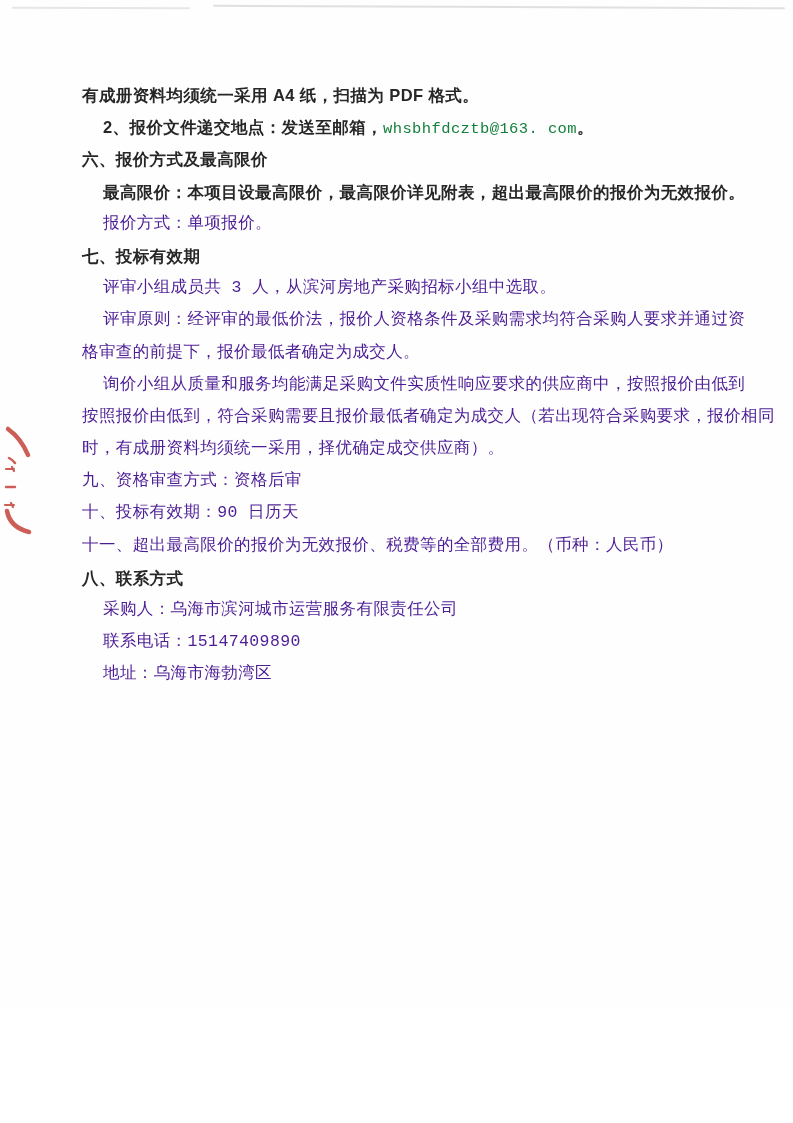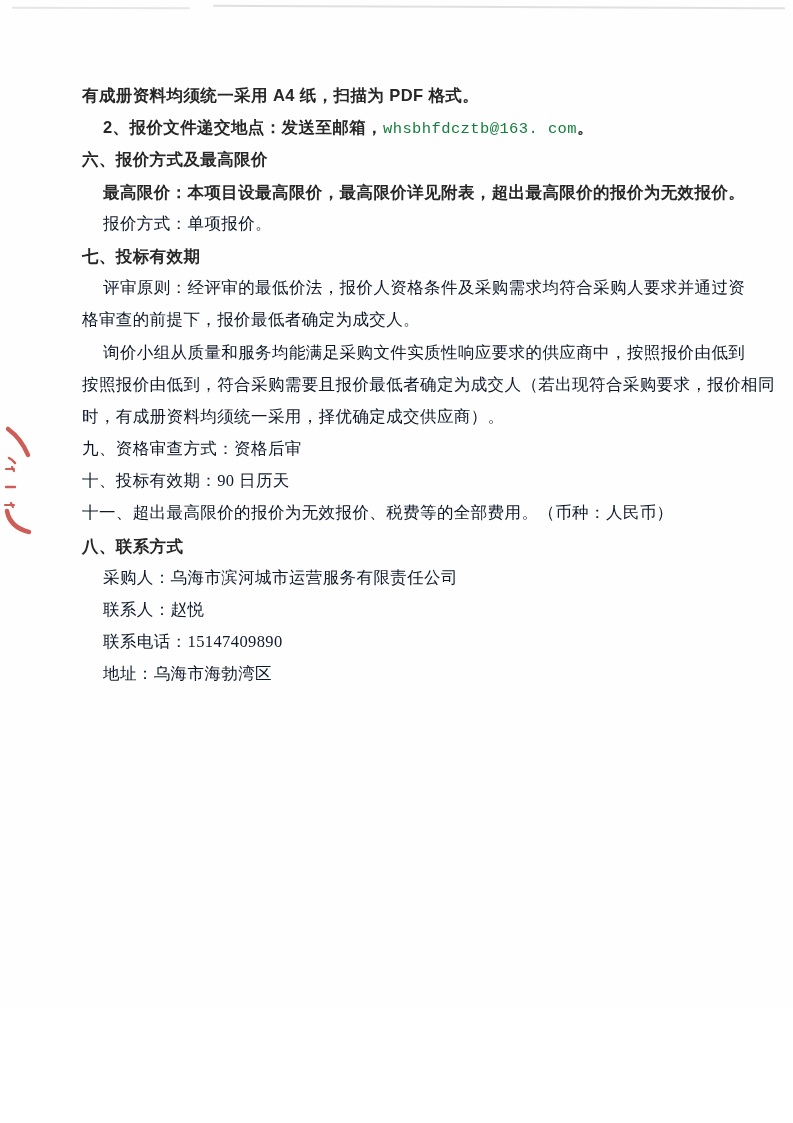--- a/index.html
+++ b/index.html
@@ -28,22 +28,22 @@
     white-space:nowrap;
     font-size:16.5px; letter-spacing:.4px;
   }
   .line.indent { padding-left:21px; }
   .line.heading, .line.emphasis,
   .run-heading, .run-emphasis {
     font-family:"Liberation Sans","DejaVu Sans",sans-serif;
     font-weight:700; color:#272727;
   }
   .line.body, .run-body {
-    font-family:Liberation Serif, serif;
-    font-weight:400; color:#0f172a;
+    font-family:Liberation Mono, monospace;
+    font-weight:400; color:#4c1d95;
   }
   .run-mono {
     font-family:"Liberation Mono","DejaVu Sans Mono",monospace;
     font-weight:400; font-size:15.5px; color:#15803d;
   }
 
   .page-number {
     position:absolute; left:0; right:0; top:1052px;
     text-align:center;
     font-family:"Liberation Serif","DejaVu Serif",serif;
@@ -75,29 +75,29 @@
     </g>
   </svg>
 
   <div class="content">
       <div class="line emphasis">有成册资料均须统一采用 A4 纸，扫描为 PDF 格式。</div>
       <div class="line emphasis indent"><span class="run-emphasis">2、报价文件递交地点：发送至邮箱，</span><span class="run-mono">whsbhfdcztb@163. com</span><span class="run-emphasis">。</span></div>
       <div class="line heading">六、报价方式及最高限价</div>
       <div class="line emphasis indent">最高限价：本项目设最高限价，最高限价详见附表，超出最高限价的报价为无效报价。</div>
       <div class="line body indent">报价方式：单项报价。</div>
       <div class="line heading">七、投标有效期</div>
+      <div class="line body indent">评审小组成员共 3 人，从滨河房地产采购招标小组中选取。</div>
       <div class="line body indent">评审原则：经评审的最低价法，报价人资格条件及采购需求均符合采购人要求并通过资</div>
       <div class="line body">格审查的前提下，报价最低者确定为成交人。</div>
       <div class="line body indent">询价小组从质量和服务均能满足采购文件实质性响应要求的供应商中，按照报价由低到</div>
       <div class="line body">按照报价由低到，符合采购需要且报价最低者确定为成交人（若出现符合采购要求，报价相同</div>
       <div class="line body">时，有成册资料均须统一采用，择优确定成交供应商）。</div>
       <div class="line body">九、资格审查方式：资格后审</div>
       <div class="line body">十、投标有效期：90 日历天</div>
       <div class="line body">十一、超出最高限价的报价为无效报价、税费等的全部费用。（币种：人民币）</div>
       <div class="line heading">八、联系方式</div>
       <div class="line body indent">采购人：乌海市滨河城市运营服务有限责任公司</div>
-      <div class="line body indent">联系人：赵悦</div>
       <div class="line body indent">联系电话：15147409890</div>
       <div class="line body indent">地址：乌海市海勃湾区</div>
     </div>
 
   <div class="page-number">4</div>
 </div>
 
 </body></html>

